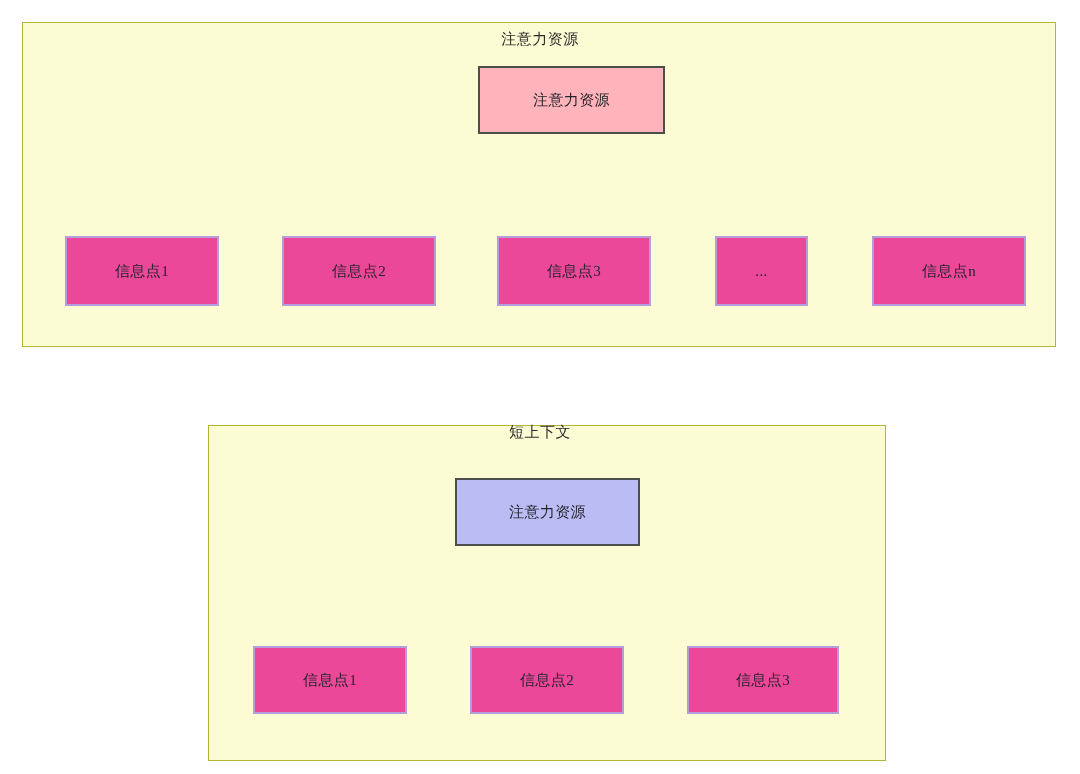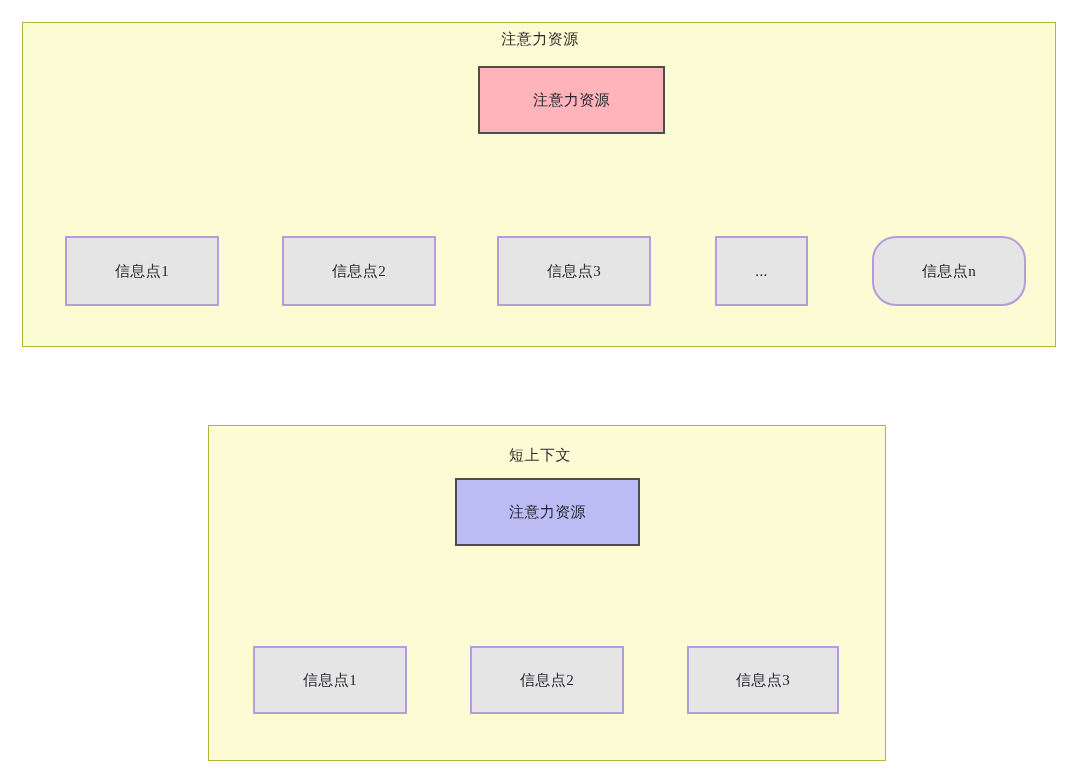--- a/index.html
+++ b/index.html
@@ -52,21 +52,21 @@
   .node-root {
     border: 2px solid #4d4d4d;
   }
   .node-root.variant-red {
     background: #ffb3ba;
   }
   .node-root.variant-blue {
     background: #bcbcf5;
   }
   .node-leaf {
-    background: #e5e5e5;
+    background: #ec4899;
     border: 2px solid #b39ddb;
   }
   svg.edges {
     position: absolute;
     left: 0;
     top: 0;
     width: 1080px;
     height: 774px;
     pointer-events: none;
     overflow: visible;
@@ -104,21 +104,21 @@
       <polygon points="756,632 768,632 762,643" class="arrowhead"></polygon>
     </svg>
   <div id="panels">
       <div class="panel" style="left: 22px; top: 22px; width: 1034px; height: 325px;"></div>
       <div class="panel-title" style="top: 30px;">注意力资源</div>
       <div class="node node-root variant-red" style="left: 478px; top: 66px; width: 187px; height: 68px;">注意力资源</div>
       <div class="node node-leaf" style="left: 65px; top: 236px; width: 154px; height: 70px;">信息点1</div>
       <div class="node node-leaf" style="left: 282px; top: 236px; width: 154px; height: 70px;">信息点2</div>
       <div class="node node-leaf" style="left: 497px; top: 236px; width: 154px; height: 70px;">信息点3</div>
       <div class="node node-leaf" style="left: 715px; top: 236px; width: 93px; height: 70px;">...</div>
-      <div class="node node-leaf" style="left: 872px; top: 236px; width: 154px; height: 70px; border-radius: 24px;">信息点n</div>
+      <div class="node node-leaf" style="left: 872px; top: 236px; width: 154px; height: 70px;">信息点n</div>
       <div class="panel" style="left: 208px; top: 425px; width: 678px; height: 336px;"></div>
-      <div class="panel-title" style="top: 446px;">短上下文</div>
+      <div class="panel-title" style="top: 423px;">短上下文</div>
       <div class="node node-root variant-blue" style="left: 455px; top: 478px; width: 185px; height: 68px;">注意力资源</div>
       <div class="node node-leaf" style="left: 253px; top: 646px; width: 154px; height: 68px;">信息点1</div>
       <div class="node node-leaf" style="left: 470px; top: 646px; width: 154px; height: 68px;">信息点2</div>
       <div class="node node-leaf" style="left: 687px; top: 646px; width: 152px; height: 68px;">信息点3</div>
     </div>
 </div>
 
 </body></html>

